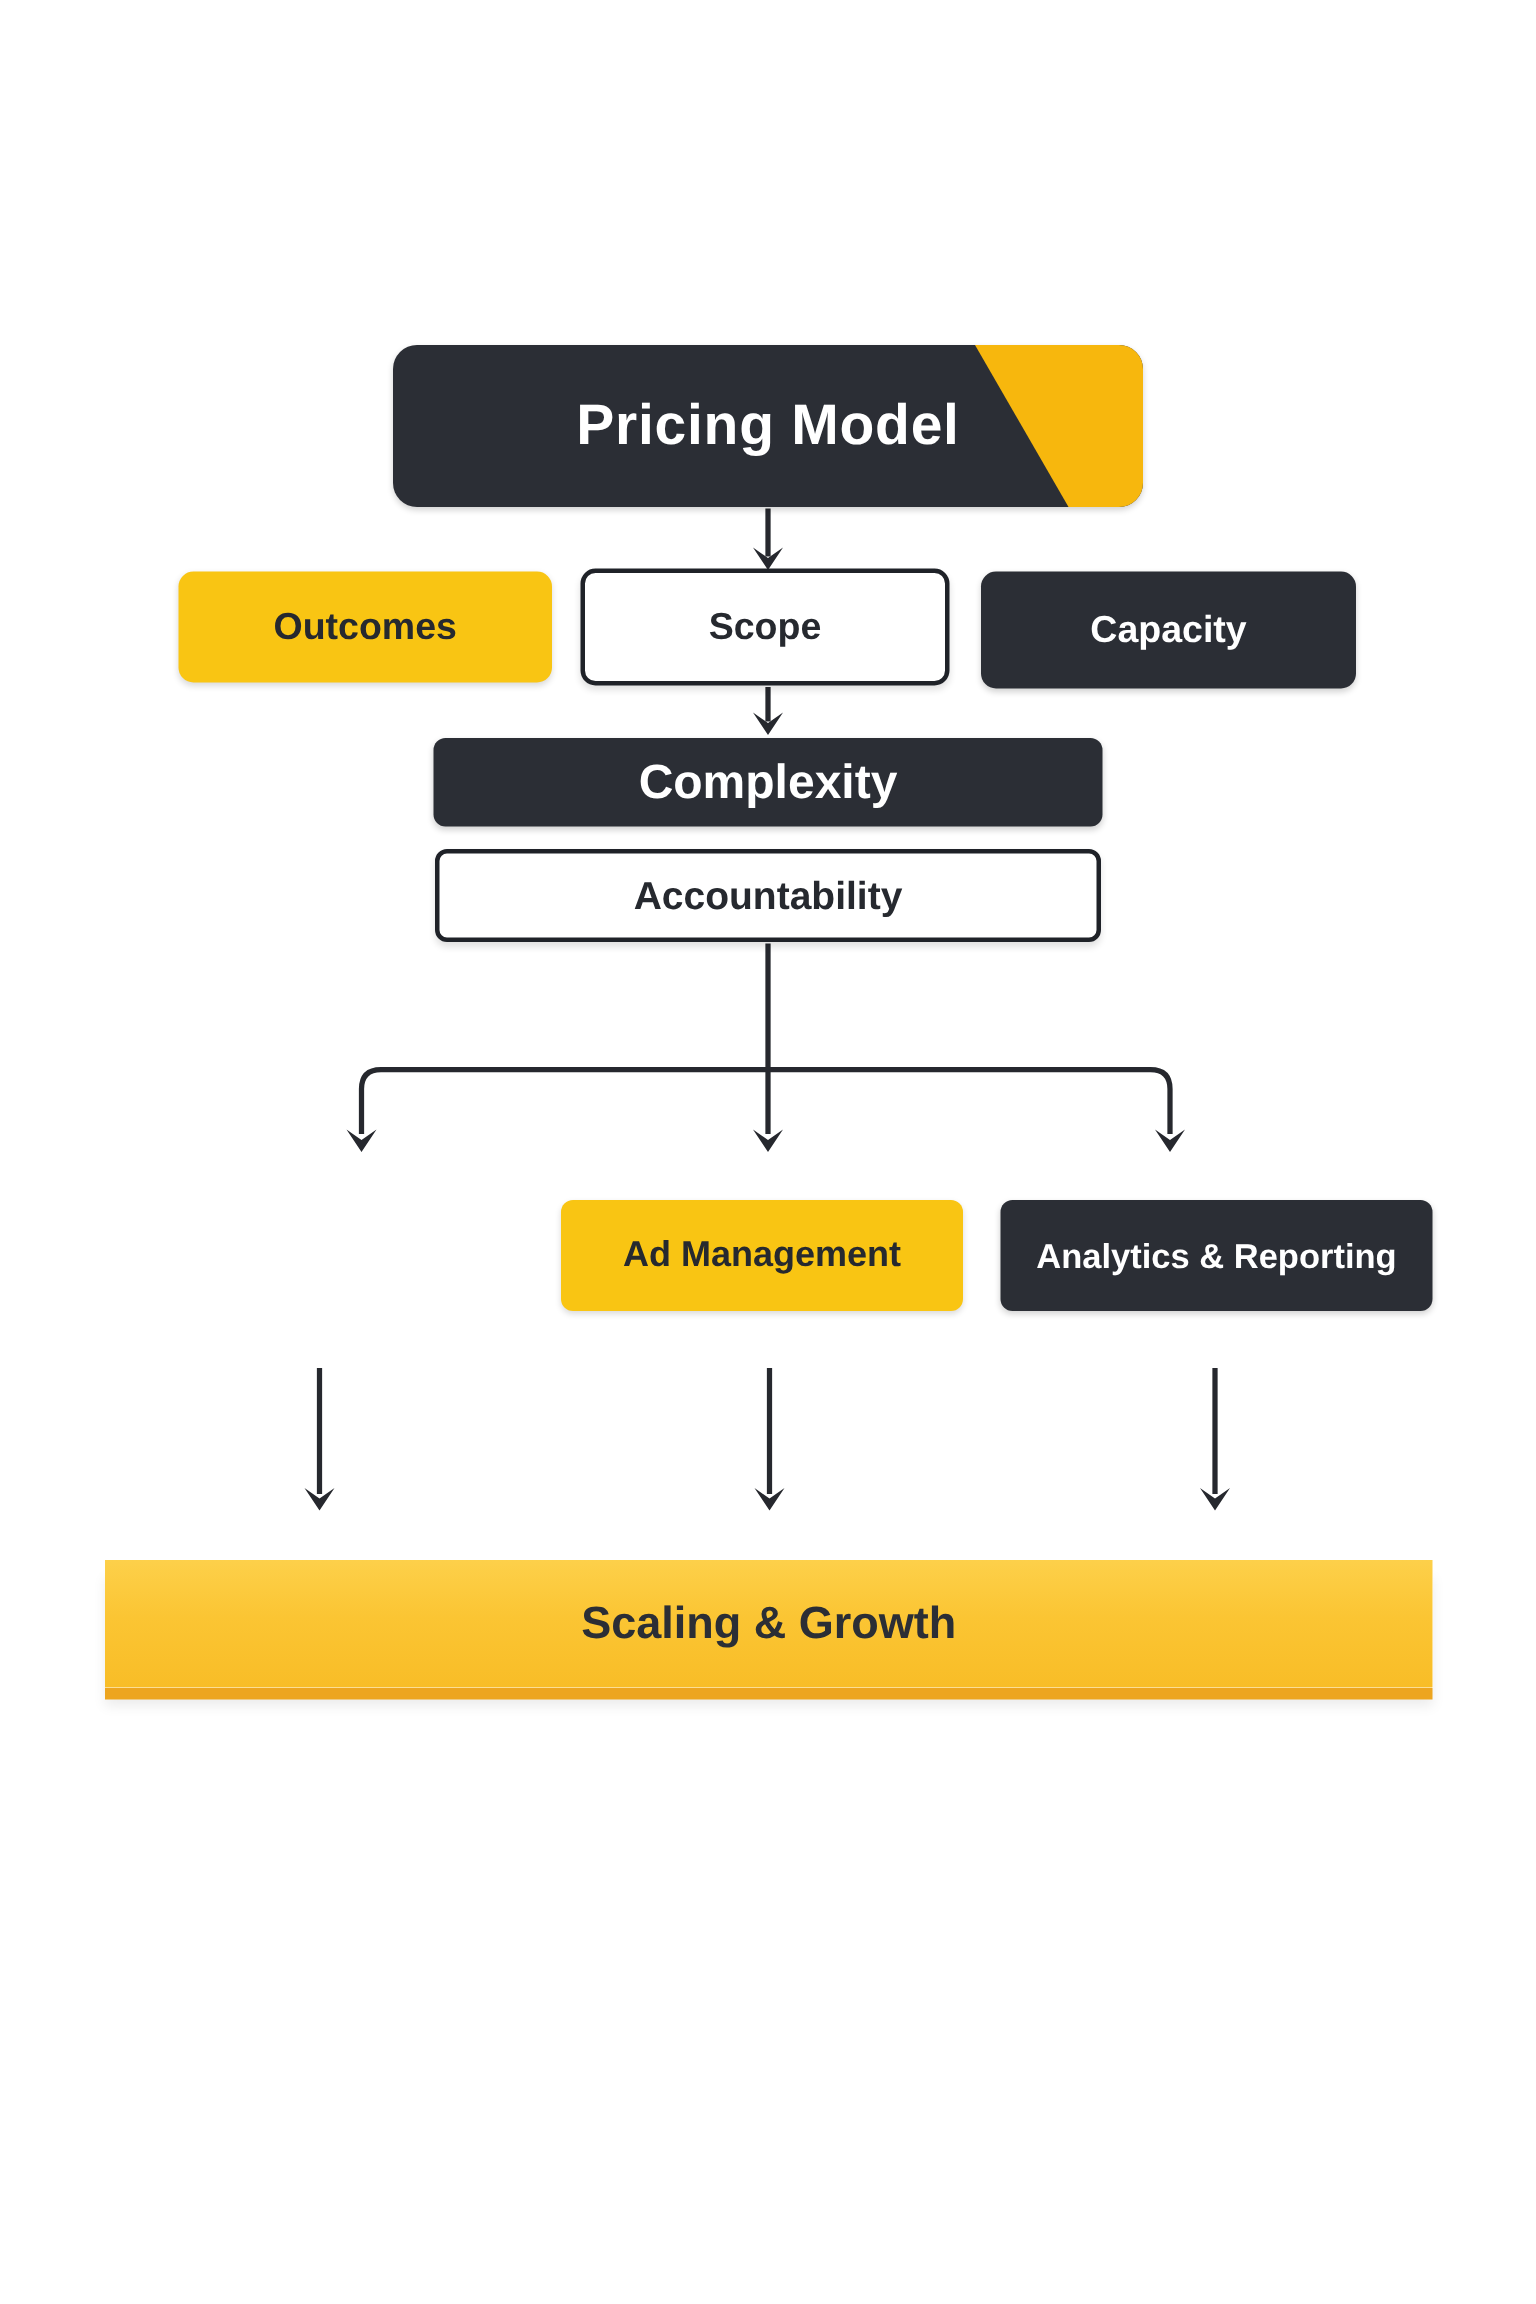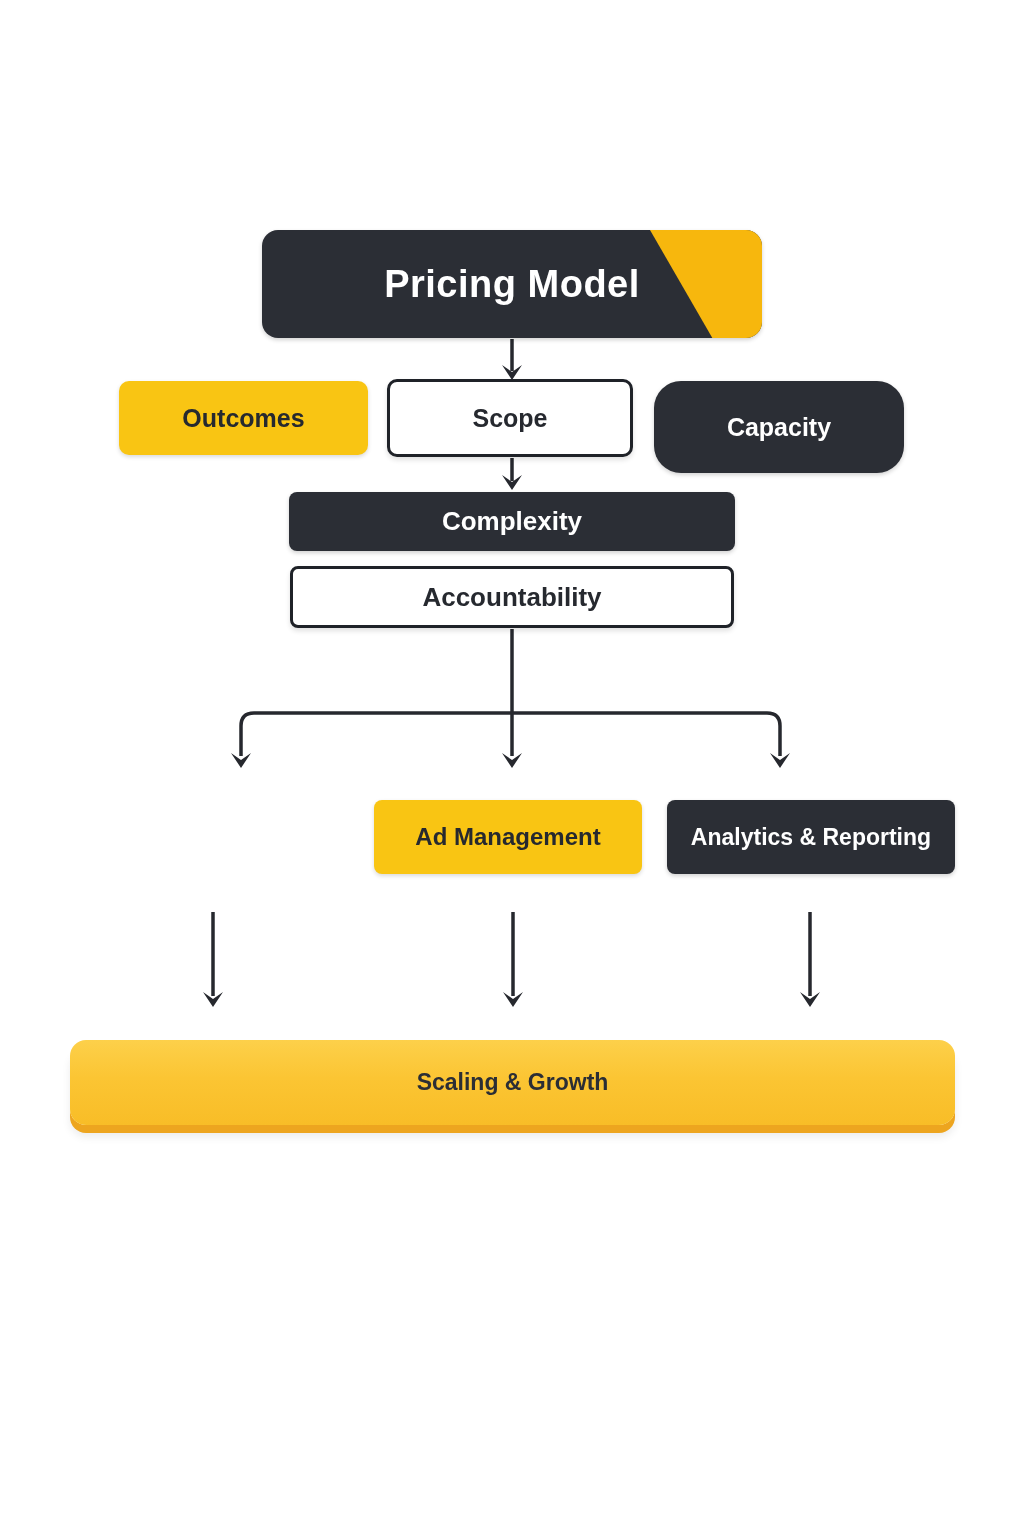--- a/index.html
+++ b/index.html
@@ -34,30 +34,30 @@
   .title-node .corner{
     position:absolute;top:0;left:388px;width:220px;height:100%;
     background:#f7b70d;
     transform:skewX(30deg);
     transform-origin:0 0;
   }
   .title-node .lbl{position:relative;z-index:3;}
 
   .n-outcomes{left:119px;top:381px;width:249px;height:74px;font-size:25px;}
   .n-scope{left:387px;top:379px;width:246px;height:78px;font-size:25px;}
-  .n-capacity{left:654px;top:381px;width:250px;height:92px;font-size:25px;border-radius:27px;}
-  .n-complexity{left:289px;top:492px;width:446px;height:59px;font-size:26px;border-radius:8px;}
+  .n-capacity{left:654px;top:381px;width:250px;height:78px;font-size:25px;}
+  .n-complexity{left:289px;top:492px;width:446px;height:59px;font-size:32px;border-radius:8px;}
   .n-accountability{left:290px;top:566px;width:444px;height:62px;font-size:26px;border-radius:8px;}
   .n-content{left:68px;top:801px;width:288px;height:73px;font-size:24px;border-radius:8px;}
   .n-admgmt{left:374px;top:800px;width:268px;height:74px;font-size:24px;border-radius:8px;}
   .n-analytics{left:667px;top:800px;width:288px;height:74px;font-size:23px;border-radius:8px;}
 
   .n-scaling{
     left:70px;top:1040px;width:885px;height:85px;
-    font-size:23px;border-radius:16px;
+    font-size:30px;border-radius:0;
     background:linear-gradient(180deg,#fdd04a 0%,#fbc533 45%,#f8bd27 100%);
     color:#2b2e35;
     box-shadow:0 8px 0 0 #eda51f, 0 12px 8px rgba(0,0,0,.08);
   }
 </style>
 </head>
 <body>
 
 <div class="canvas">
 

